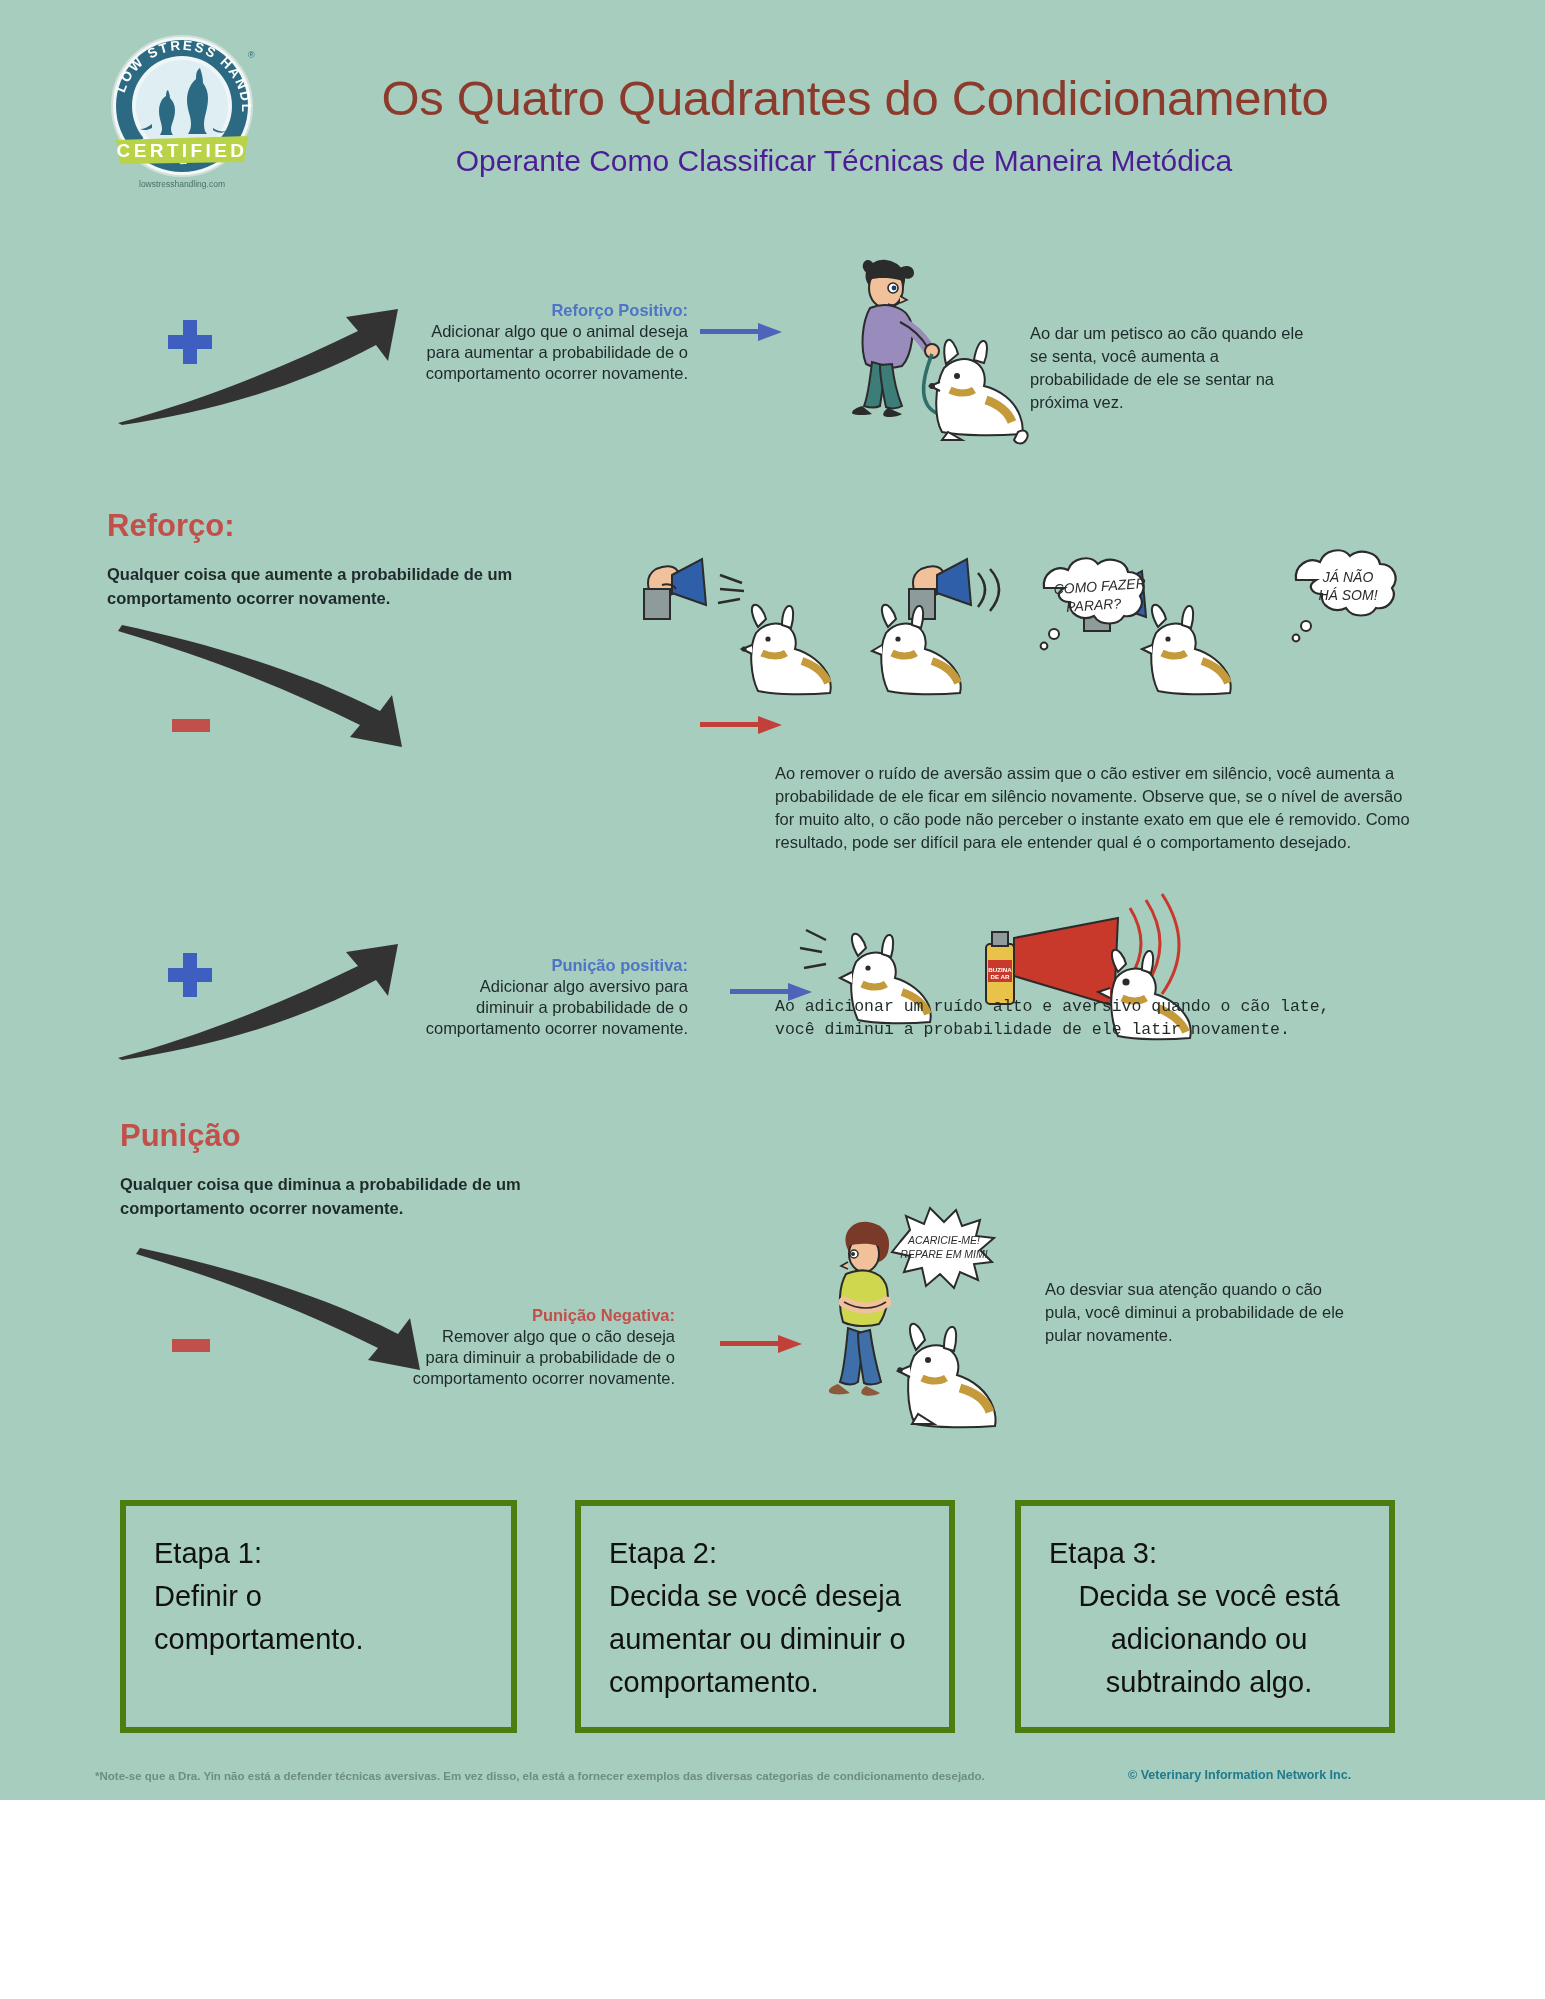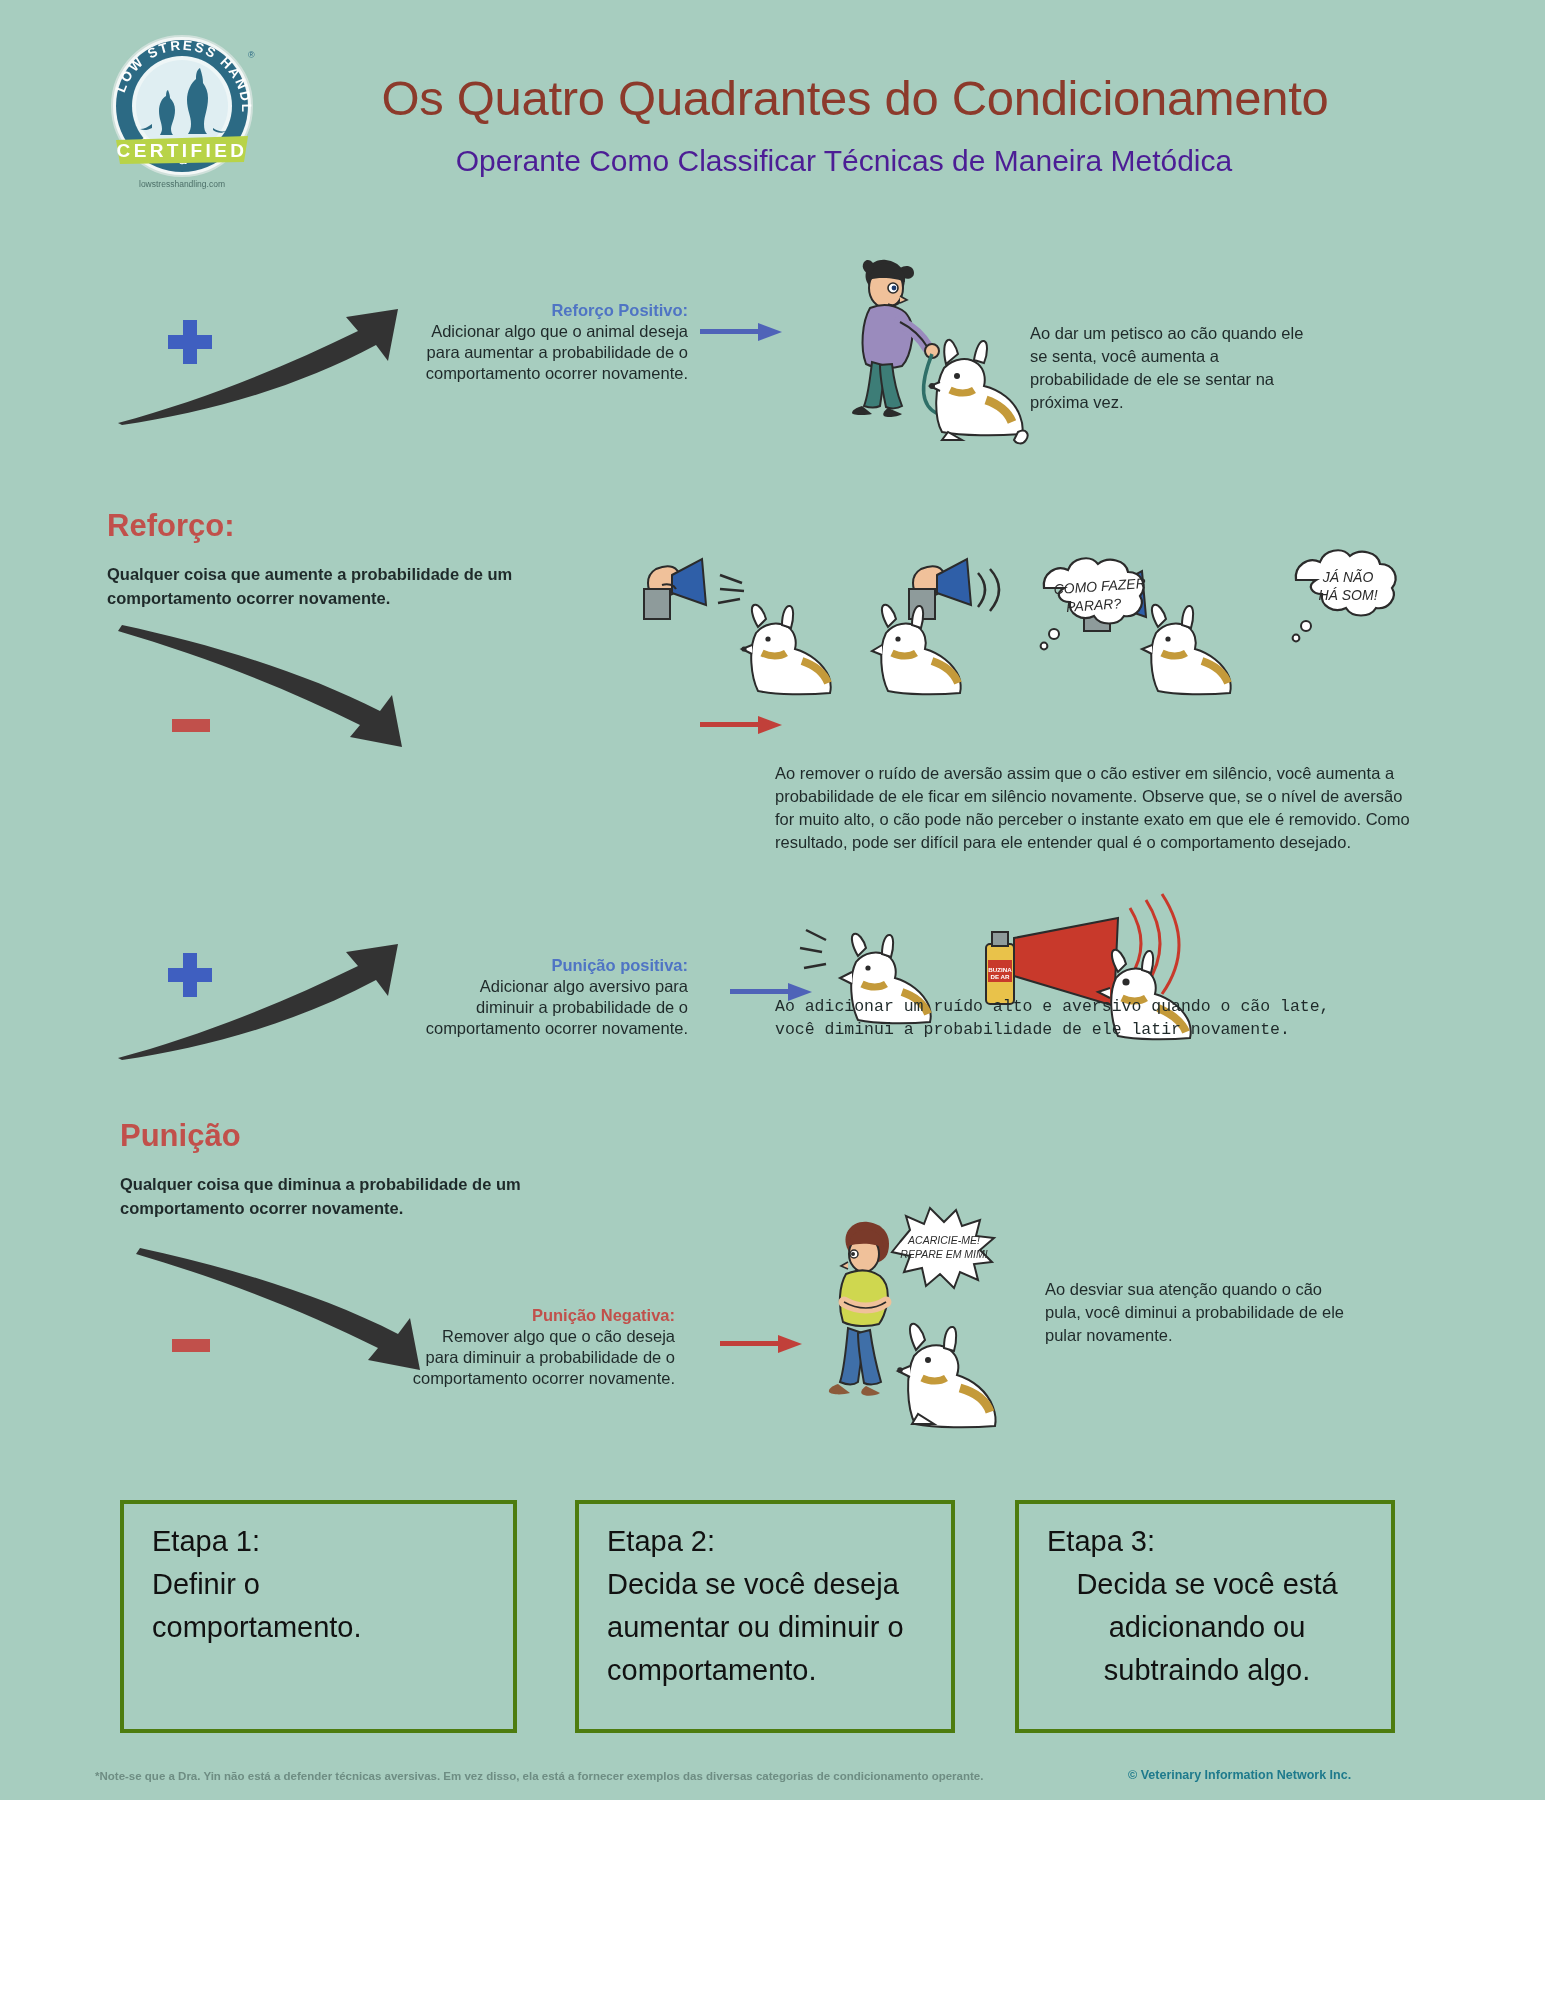--- a/index.html
+++ b/index.html
@@ -55,23 +55,23 @@
   .parrow .shaft{position:absolute;left:0;top:6px;height:5px;}
   .parrow .head{position:absolute;top:0;width:0;height:0;
      border-top:9px solid transparent;border-bottom:9px solid transparent;}
 
   
   .illus{position:absolute;}
   .illus svg{display:block;overflow:visible;}
 
   
   .stepbox{
-    position:absolute;border:4px solid #4d7c0f;
+    position:absolute;border:6px solid #4d7c0f;
     box-sizing:border-box;background:transparent;
-    padding:16px 0 0 28px;
+    padding:26px 0 0 28px;
   }
   .stepbox .st{font-size:29px;line-height:43px;color:#111;}
 
   
   .footnote{
     position:absolute;left:95px;top:1768px;width:1050px;
     font-size:11.5px;font-weight:bold;color:#6e8d83;line-height:16px;
   }
   .vincopy{
     position:absolute;left:1128px;top:1768px;
@@ -431,21 +431,21 @@
   <div class="stepbox" style="left:575px;top:1500px;width:380px;height:233px;">
     <div class="st">Etapa 2:</div>
     <div class="st" style="width:330px;">Decida se você deseja aumentar ou diminuir o comportamento.</div>
   </div>
 
   <div class="stepbox" style="left:1015px;top:1500px;width:380px;height:233px;">
     <div class="st">Etapa 3:</div>
     <div class="st" style="width:320px;text-align:center;">Decida se você está adicionando ou subtraindo algo.</div>
   </div>
 
-  <div class="footnote">*Note-se que a Dra. Yin não está a defender técnicas aversivas. Em vez disso, ela está a fornecer exemplos das diversas categorias de condicionamento operante.</div>
+  <div class="footnote">*Note-se que a Dra. Yin não está a defender técnicas aversivas. Em vez disso, ela está a fornecer exemplos das diversas categorias de condicionamento desejado.</div>
   <div class="vincopy">© Veterinary Information Network Inc.</div>
 
   <div class="footerbar">
     
     
     
   </div>
 
 </div>
 

